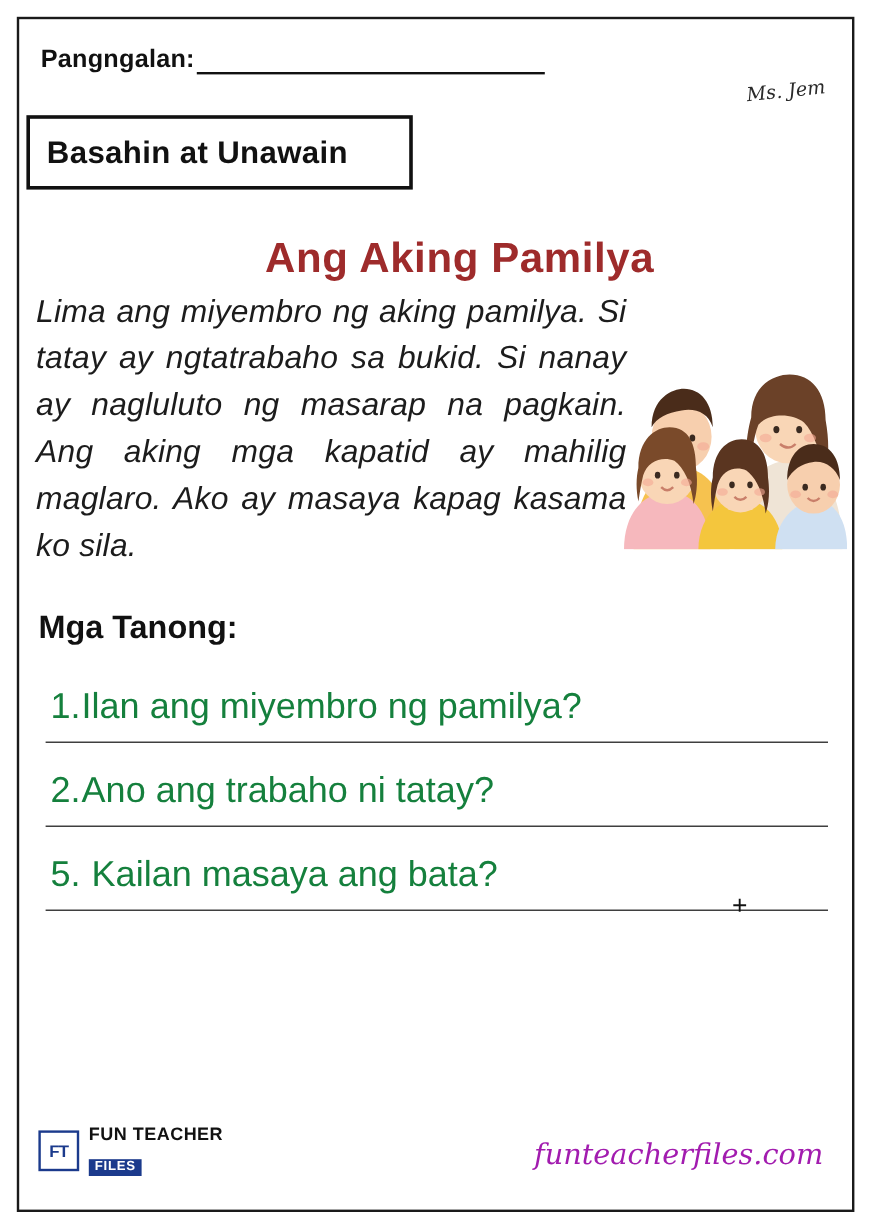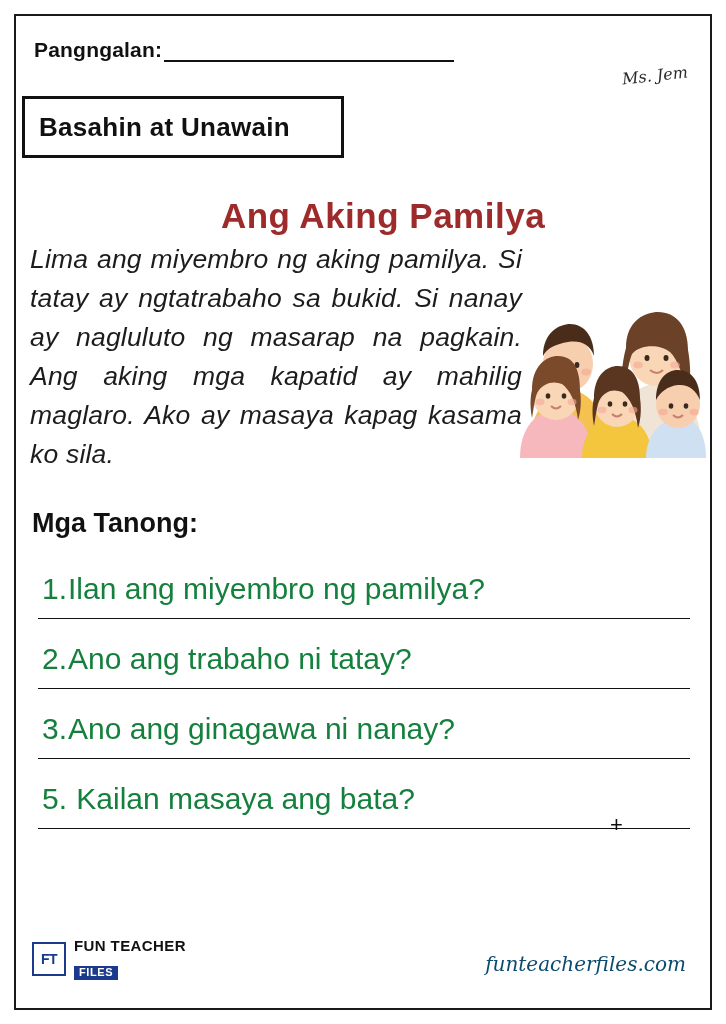--- a/index.html
+++ b/index.html
@@ -209,22 +209,22 @@
     font-weight: bold;
     padding: 1px 5px;
     letter-spacing: 0.6px;
   }
   .site {
     position: absolute;
     right: 40px;
     bottom: 48px;
     font-family: "DejaVu Serif", serif;
     font-style: italic;
-    font-size: 20px;
-    color: #0c4a6e;
+    font-size: 24px;
+    color: #a21caf;
   }
 </style>
 </head>
 <body>
 
 <div class="page">
   <div class="page-border"></div>
 
   <div class="name-row">
     <div class="name-label">Pangngalan:</div>
@@ -313,26 +313,20 @@
       <div class="q-line"></div>
     </div>
     <div class="q-item">
       <div class="q-text">
         <span class="q-num">2.</span><span>Ano ang trabaho ni tatay?</span>
       </div>
       <div class="q-line"></div>
     </div>
     <div class="q-item">
       <div class="q-text">
-        <span class="q-num">3.</span><span>Ano ang ginagawa ni nanay?</span>
-      </div>
-      <div class="q-line"></div>
-    </div>
-    <div class="q-item">
-      <div class="q-text">
         <span class="q-num">5.</span><span> Kailan masaya ang bata?</span>
       </div>
       <div class="plus-mark">+</div>
       <div class="q-line"></div>
     </div>
   </div>
 
   <div class="logo">
     <div class="logo-badge">FT</div>
     <div class="logo-text">

